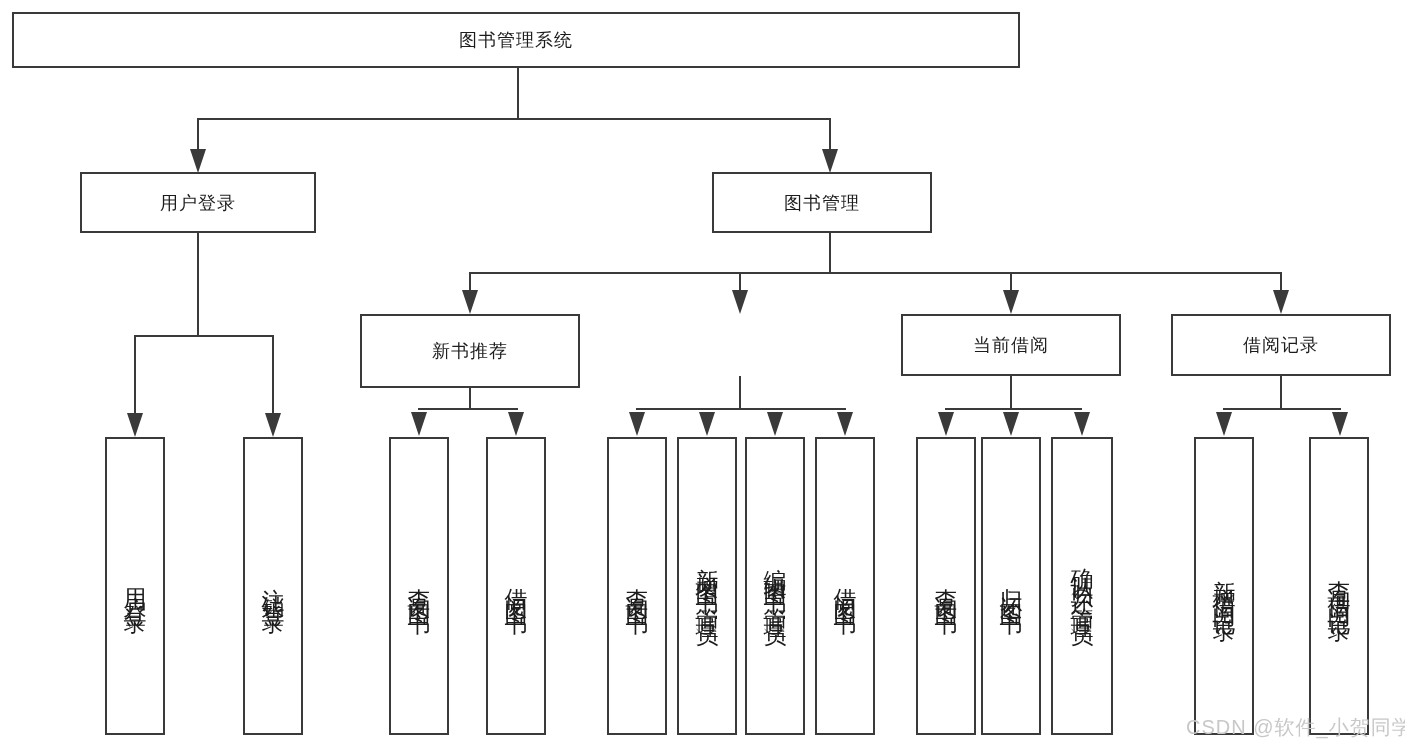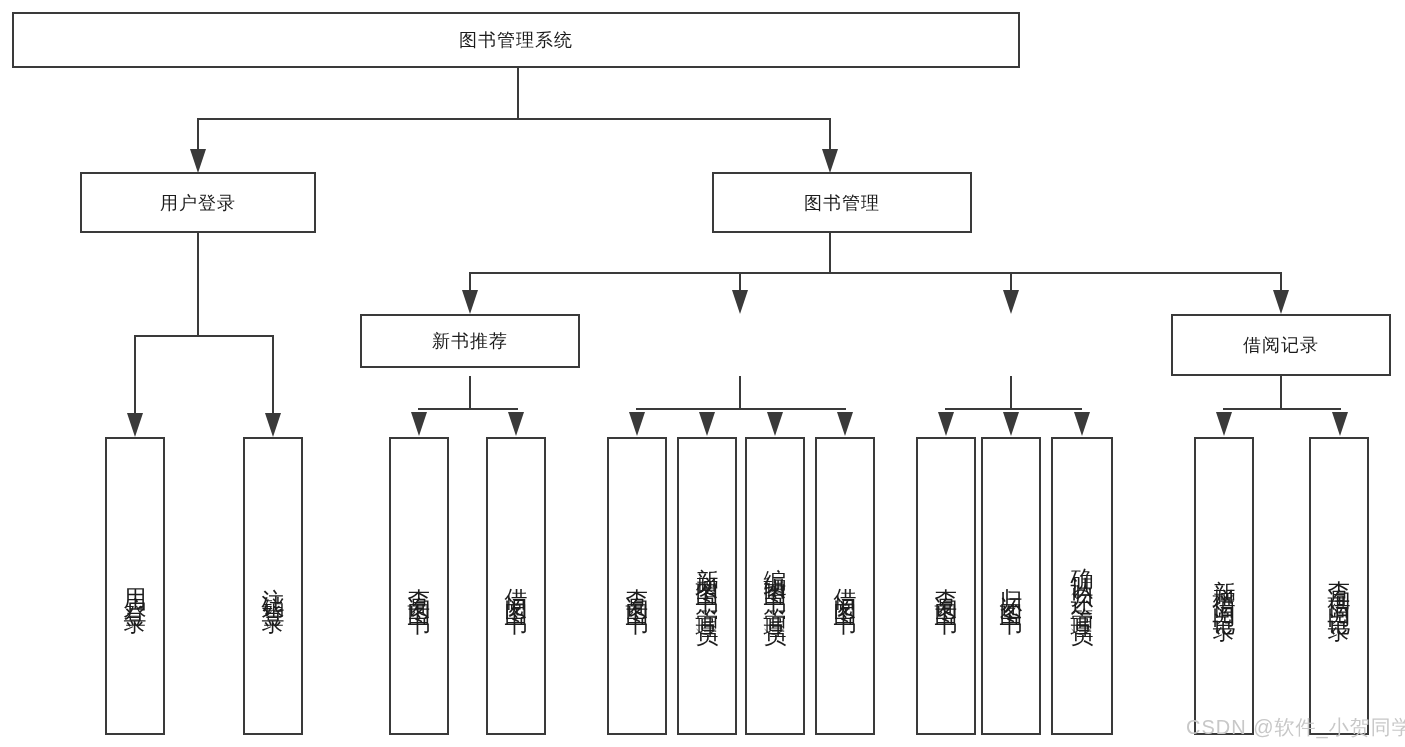--- a/index.html
+++ b/index.html
@@ -41,41 +41,42 @@
   <div class="node" style="left:12px;top:12px;width:1008px;height:56px;">图书管理系统</div>
 
   <div class="vl" style="left:517px;top:68px;height:50px;"></div>
   <div class="hl" style="left:197px;top:118px;width:634px;"></div>
   <div class="vl" style="left:197px;top:118px;height:38px;"></div>
   <div class="arr" style="left:190px;top:149px;"></div>
   <div class="vl" style="left:829px;top:118px;height:38px;"></div>
   <div class="arr" style="left:822px;top:149px;"></div>
 
   <div class="node" style="left:80px;top:172px;width:236px;height:61px;">用户登录</div>
-  <div class="node" style="left:712px;top:172px;width:260px;height:61px;">图书管理</div>
+  <div class="node" style="left:712px;top:172px;width:220px;height:61px;">图书管理</div>
 
   <div class="vl" style="left:197px;top:233px;height:102px;"></div>
   <div class="hl" style="left:134px;top:335px;width:140px;"></div>
   <div class="vl" style="left:134px;top:335px;height:82px;"></div>
   <div class="arr" style="left:127px;top:413px;"></div>
   <div class="vl" style="left:272px;top:335px;height:82px;"></div>
   <div class="arr" style="left:265px;top:413px;"></div>
 
   <div class="vl" style="left:829px;top:233px;height:41px;"></div>
   <div class="hl" style="left:469px;top:272px;width:813px;"></div>
   <div class="vl" style="left:469px;top:272px;height:22px;"></div>
   <div class="arr" style="left:462px;top:290px;"></div>
   <div class="vl" style="left:739px;top:272px;height:22px;"></div>
   <div class="arr" style="left:732px;top:290px;"></div>
   <div class="vl" style="left:1010px;top:272px;height:22px;"></div>
   <div class="arr" style="left:1003px;top:290px;"></div>
   <div class="vl" style="left:1280px;top:272px;height:22px;"></div>
   <div class="arr" style="left:1273px;top:290px;"></div>
 
-  <div class="node" style="left:360px;top:314px;width:220px;height:54px;">新书推荐</div>
+  <div class="node" style="left:360px;top:314px;width:220px;height:74px;">新书推荐</div>
+  <div class="node" style="left:901px;top:314px;width:220px;height:62px;">当前借阅</div>
   <div class="node" style="left:1171px;top:314px;width:220px;height:62px;">借阅记录</div>
 
   <div class="vl" style="left:469px;top:376px;height:32px;"></div>
   <div class="hl" style="left:418px;top:408px;width:100px;"></div>
   <div class="arr" style="left:411px;top:412px;"></div>
   <div class="arr" style="left:508px;top:412px;"></div>
 
   <div class="vl" style="left:739px;top:376px;height:32px;"></div>
   <div class="hl" style="left:636px;top:408px;width:210px;"></div>
   <div class="arr" style="left:629px;top:412px;"></div>

